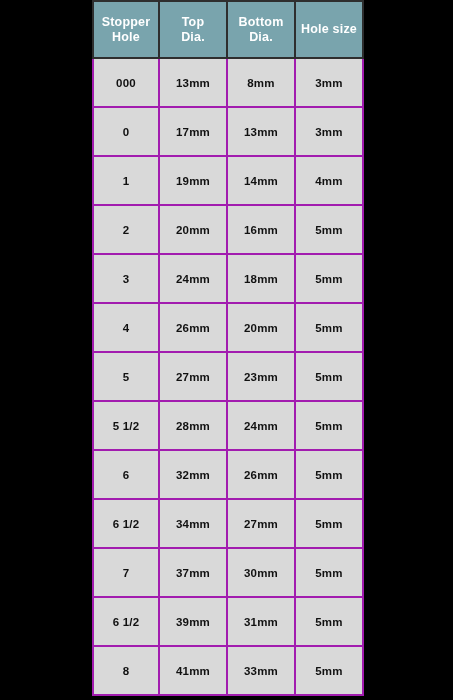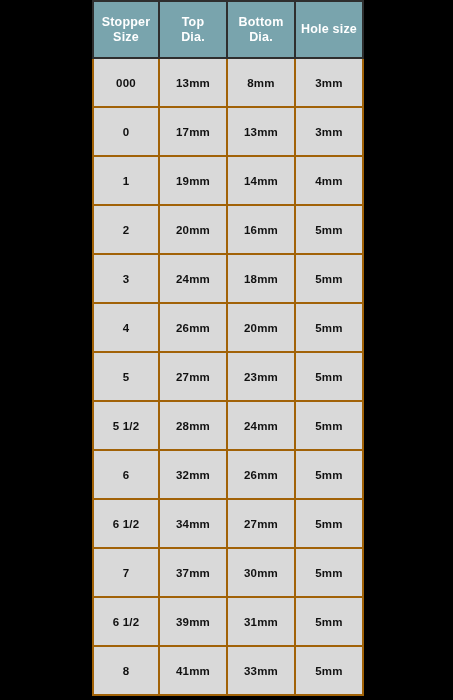--- a/index.html
+++ b/index.html
@@ -49,21 +49,21 @@
     letter-spacing: 0.2px;
   }
   tbody td {
     background: #d9d9d9;
     color: #111111;
     font-size: 11.5px;
     font-weight: bold;
     text-align: center;
     vertical-align: middle;
     height: 47px;
-    border: 2px solid #a16207;
+    border: 2px solid #a21caf;
     padding: 0 2px;
     letter-spacing: 0.2px;
   }
   .hdr-line { display: block; }
 </style>
 </head>
 <body>
 
 <div id="page-root">
   <div class="table-wrap">
@@ -71,21 +71,21 @@
       <colgroup>
         <col class="c0">
           <col class="c1">
           <col class="c2">
           <col class="c3">
       </colgroup>
       <thead>
         <tr>
             <th>
               <span class="hdr-line">Stopper</span>
-              <span class="hdr-line">Size</span>
+              <span class="hdr-line">Hole</span>
             </th>
             <th>
               <span class="hdr-line">Top</span>
               <span class="hdr-line">Dia.</span>
             </th>
             <th>
               <span class="hdr-line">Bottom</span>
               <span class="hdr-line">Dia.</span>
             </th>
             <th>

